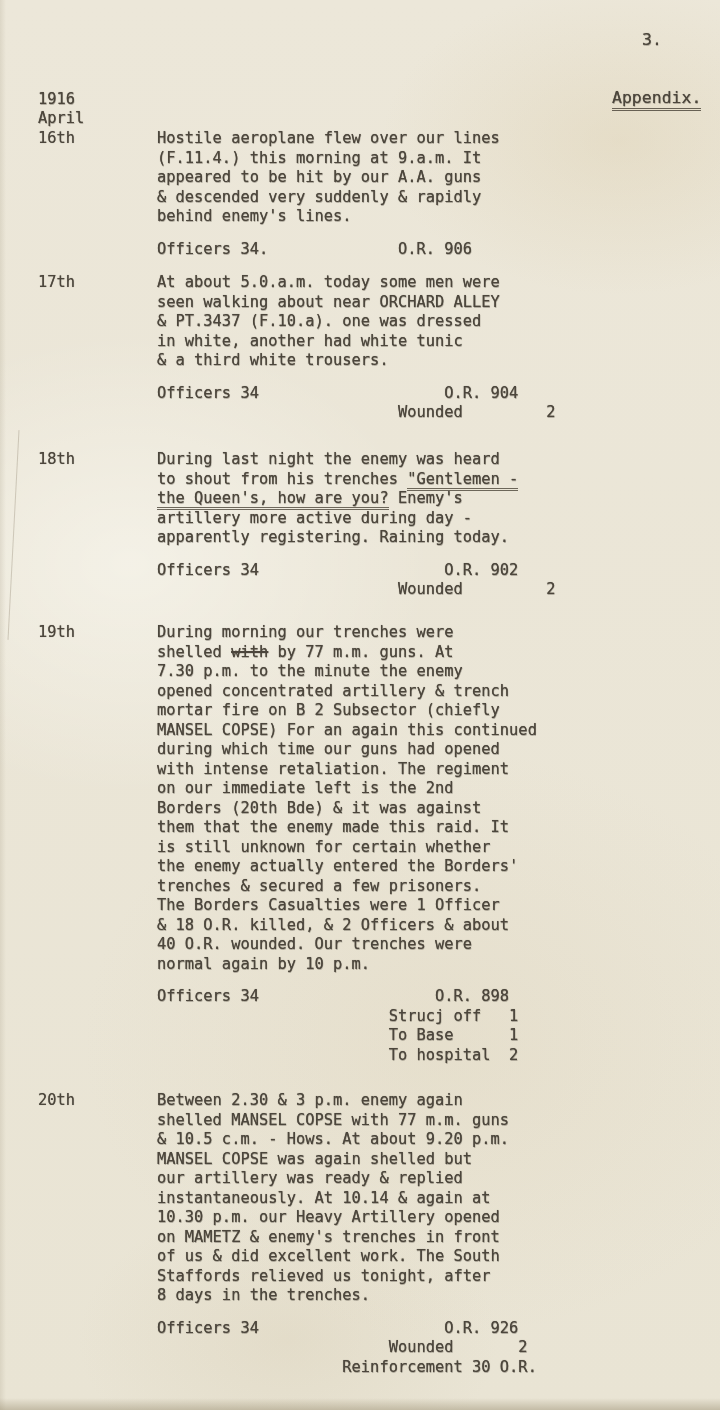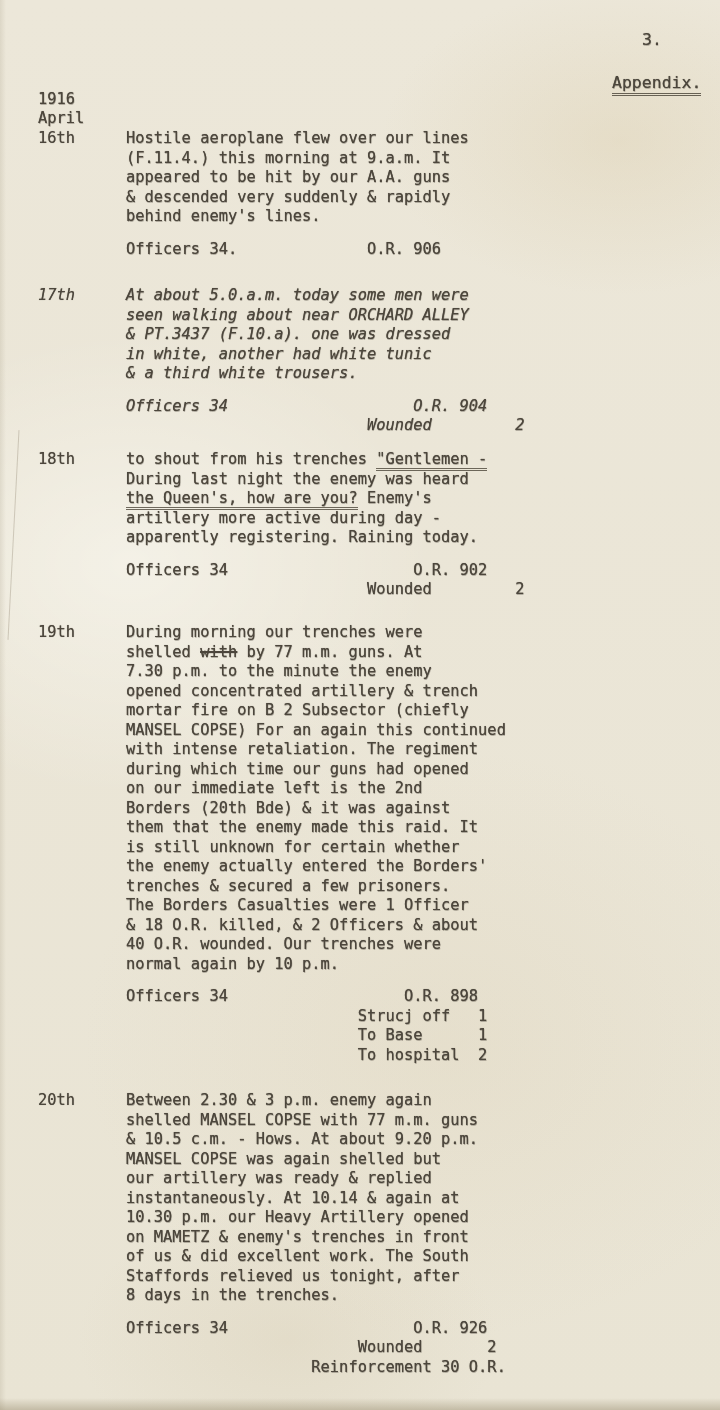--- a/index.html
+++ b/index.html
@@ -29,29 +29,29 @@
   .crease{
     position:absolute;left:13px;top:430px;height:210px;width:1px;
     background:rgba(140,130,108,0.35);transform:rotate(3deg);
   }
   .txt{
     position:absolute;white-space:pre;
     text-shadow:0 0 0.7px rgba(66,60,50,0.75), 0.4px 0.5px 0.6px rgba(66,60,50,0.3);
   }
   .page-number{left:642px;top:30px;font-size:16.5px;}
   .appendix{
-    left:612px;top:73px;font-size:16.5px;
+    left:612px;top:88px;font-size:16.5px;
     border-bottom:3px double rgba(80,74,62,0.85);padding-bottom:0px;
   }
   .year{left:38px;top:90px;}
   .month{left:38px;top:109px;}
   .entry{position:absolute;left:38px;right:0;}
   .entry .date{position:absolute;left:0;top:0;white-space:pre;
     text-shadow:0 0 0.7px rgba(66,60,50,0.75);text-align:center;}
-  .entry .body{margin-left:88px;}
+  .entry .body{margin-left:119px;}
   .line{white-space:pre;height:19.5px;
     text-shadow:0 0 0.7px rgba(66,60,50,0.75), 0.4px 0.5px 0.6px rgba(66,60,50,0.3);}
   .casualties{margin-top:13px;}
   .u{border-bottom:3px double rgba(76,70,58,0.8);}
   .strike{text-decoration:line-through;text-decoration-thickness:1.5px;}
 </style>
 </head>
 <body>
 
 <div class="page">
@@ -68,61 +68,61 @@
           <div class="line"><span>(F.11.4.) this morning at 9.a.m. It</span></div>
           <div class="line"><span>appeared to be hit by our A.A. guns</span></div>
           <div class="line"><span>&amp; descended very suddenly &amp; rapidly</span></div>
           <div class="line"><span>behind enemy's lines.</span></div>
           <div class="casualties">
             <div class="line">Officers 34.              O.R. 906</div>
           </div>
         </div>
   </div>
 
-  <div class="entry" style="top: 286px; font-style: italic;">
+  <div class="entry" style="top: 273px;">
     <div class="date">17th</div>
     <div class="body">
           <div class="line"><span>At about 5.0.a.m. today some men were</span></div>
           <div class="line"><span>seen walking about near ORCHARD ALLEY</span></div>
           <div class="line"><span>&amp; PT.3437 (F.10.a). one was dressed</span></div>
           <div class="line"><span>in white, another had white tunic</span></div>
           <div class="line"><span>&amp; a third white trousers.</span></div>
           <div class="casualties">
             <div class="line">Officers 34                    O.R. 904</div>
             <div class="line">                          Wounded         2</div>
           </div>
         </div>
   </div>
 
   <div class="entry" style="top: 450px;">
     <div class="date">18th</div>
     <div class="body">
+          <div class="line"><span>During last night the enemy was heard</span></div>
           <div class="line"><span>to shout from his trenches </span><span class="u">"Gentlemen -</span></div>
-          <div class="line"><span>During last night the enemy was heard</span></div>
           <div class="line"><span class="u">the Queen's, how are you?</span><span> Enemy's</span></div>
           <div class="line"><span>artillery more active during day -</span></div>
           <div class="line"><span>apparently registering. Raining today.</span></div>
           <div class="casualties">
             <div class="line">Officers 34                    O.R. 902</div>
             <div class="line">                          Wounded         2</div>
           </div>
         </div>
   </div>
 
   <div class="entry" style="top: 623px;">
     <div class="date">19th</div>
     <div class="body">
           <div class="line"><span>During morning our trenches were</span></div>
           <div class="line"><span>shelled </span><span class="strike">with</span><span> by 77 m.m. guns. At</span></div>
           <div class="line"><span>7.30 p.m. to the minute the enemy</span></div>
           <div class="line"><span>opened concentrated artillery &amp; trench</span></div>
           <div class="line"><span>mortar fire on B 2 Subsector (chiefly</span></div>
           <div class="line"><span>MANSEL COPSE) For an again this continued</span></div>
+          <div class="line"><span>during which time our guns had opened</span></div>
           <div class="line"><span>with intense retaliation. The regiment</span></div>
-          <div class="line"><span>during which time our guns had opened</span></div>
           <div class="line"><span>on our immediate left is the 2nd</span></div>
           <div class="line"><span>Borders (20th Bde) &amp; it was against</span></div>
           <div class="line"><span>them that the enemy made this raid. It</span></div>
           <div class="line"><span>is still unknown for certain whether</span></div>
           <div class="line"><span>the enemy actually entered the Borders'</span></div>
           <div class="line"><span>trenches &amp; secured a few prisoners.</span></div>
           <div class="line"><span>The Borders Casualties were 1 Officer</span></div>
           <div class="line"><span>&amp; 18 O.R. killed, &amp; 2 Officers &amp; about</span></div>
           <div class="line"><span>40 O.R. wounded. Our trenches were</span></div>
           <div class="line"><span>normal again by 10 p.m.</span></div>

